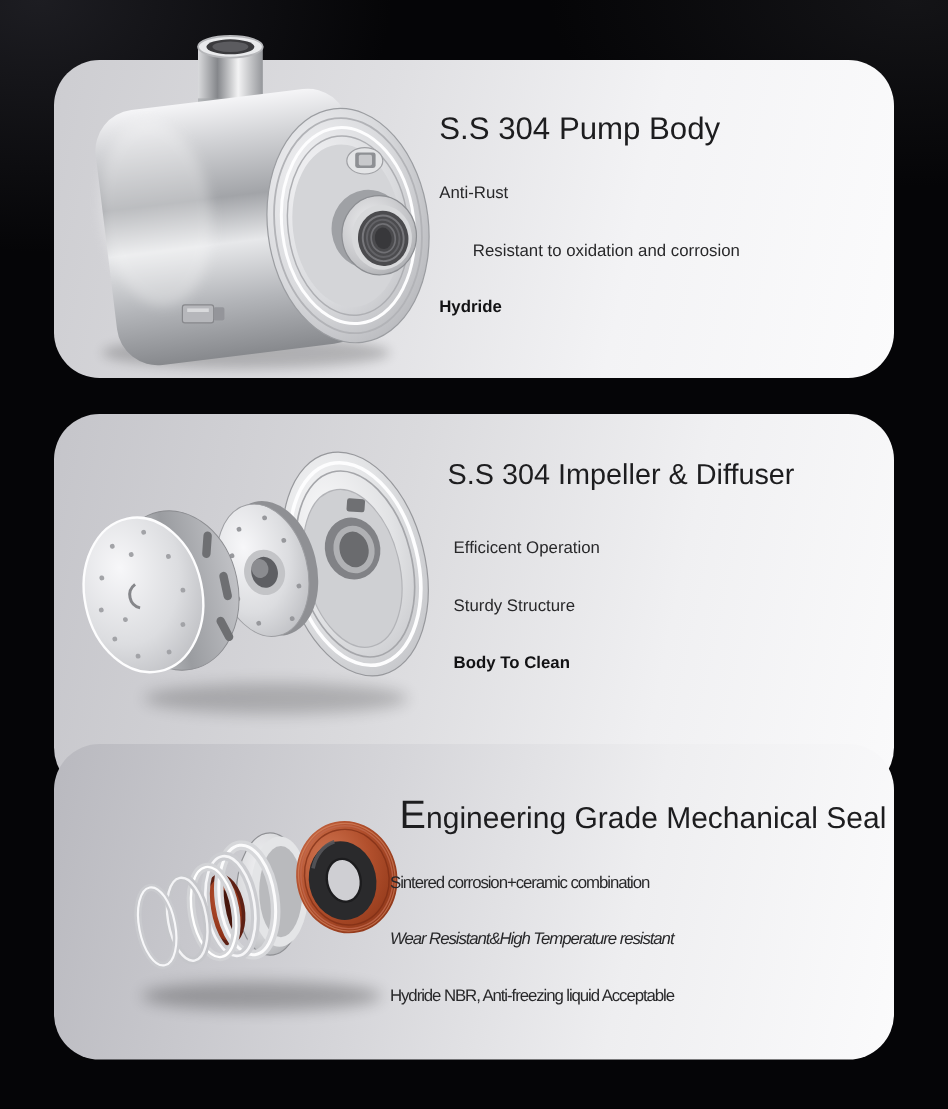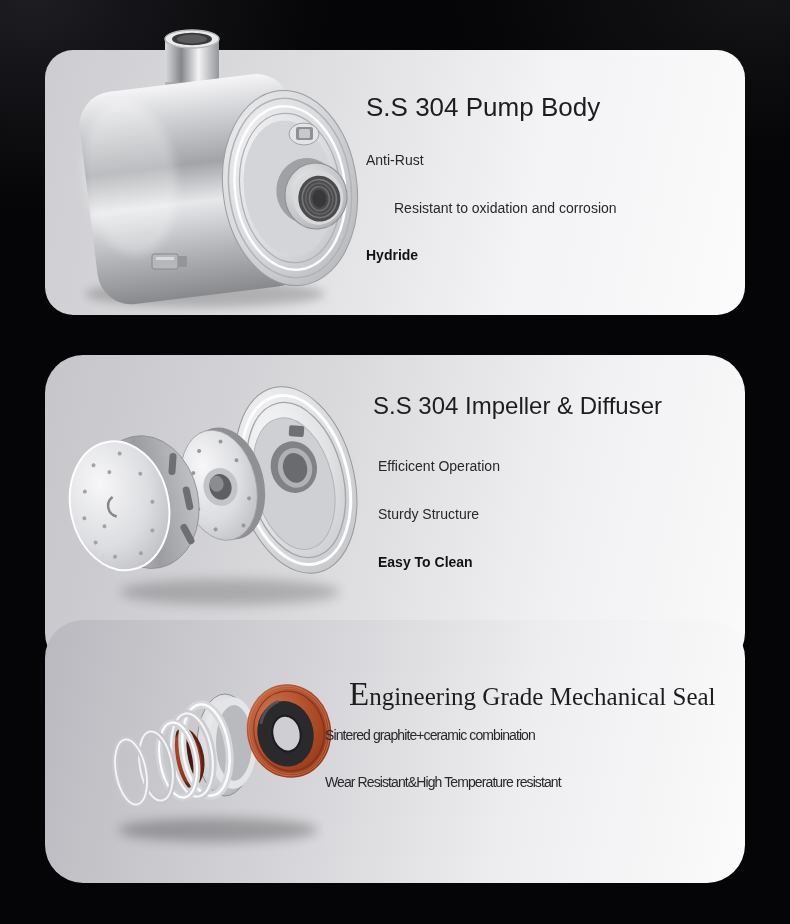--- a/index.html
+++ b/index.html
@@ -5,36 +5,36 @@
   html,body{margin:0;padding:0;background:#000;}
   .stage{
     position:relative;width:790px;height:924px;overflow:hidden;
     background:radial-gradient(420px 300px at 4% 0%, #1d1d22 0%, rgba(6,6,8,0) 70%),
                radial-gradient(500px 260px at 96% 0%, #141417 0%, rgba(6,6,8,0) 60%),
                #050507;
     font-family:"Liberation Sans","DejaVu Sans",sans-serif;
   }
   .panel{position:absolute;left:45px;width:700px;border-radius:38px;}
   .panel.p1{top:50px;height:265px;
-    background:linear-gradient(102deg,#cdcdd1 0%,#dfdfe2 38%,#f3f3f5 68%,#fbfbfc 100%);border-radius:28px;}
-  .panel.p2{top:355px;height:316px;
+    background:linear-gradient(102deg,#cdcdd1 0%,#dfdfe2 38%,#f3f3f5 68%,#fbfbfc 100%);}
+  .panel.p2{top:345px;height:316px;
     background:linear-gradient(102deg,#c5c5ca 0%,#dadadd 40%,#f0f0f2 72%,#fafafb 100%);}
   .panel.p3{top:620px;height:263px;
     background:linear-gradient(102deg,#b9b9bf 0%,#d5d5d9 38%,#eeeef0 68%,#fbfbfc 100%);}
   .title{position:absolute;color:#1d1d1f;font-size:26px;font-weight:400;white-space:nowrap;}
   .p1 .title{left:321px;top:42px;}
   .p2 .title{left:328px;top:37px;font-size:24px;}
   .p3 .title{left:288px;top:40px;font-size:25px;}
   .p3 .title::first-letter{font-size:33px;}
   .feat{position:absolute;color:#28282a;font-size:14px;white-space:nowrap;}
   .feat.em{font-weight:700;color:#121214;}
   .p1 .f0{left:321px;top:102px;} .p1 .f1{left:321px;top:150px;margin-left:28px;} .p1 .f2{left:321px;top:197px;}
   .p2 .f0{left:333px;top:103px;} .p2 .f1{left:333px;top:151px;} .p2 .f2{left:333px;top:199px;}
   .p3 .feat{letter-spacing:-0.9px;}
-  .p3 .f0{left:280px;top:107px;} .p3 .f1{left:280px;top:154px;} .p3 .f2{left:280px;top:201px;}
+  .p3 .f0{left:280px;top:107px;} .p3 .f1{left:280px;top:154px;font-style:italic;} .p3 .f2{left:280px;top:201px;}
   svg{position:absolute;overflow:visible;}
   .img1{left:35px;top:-20px;}
   .img2{left:20px;top:20px;}
   .img3{left:55px;top:50px;}
 </style>
 </head>
 <body>
 
 <div class="stage">
 
@@ -199,21 +199,21 @@
           <circle cx="40" cy="178" r="2"></circle>
             <circle cx="66" cy="180" r="2"></circle>
           <circle cx="52" cy="94" r="2"></circle>
             <circle cx="36" cy="146" r="2"></circle>
         </g>
       </g>
     </svg>
     <h2 class="title" style="margin:0;font-weight:400;">S.S 304 Impeller &amp; Diffuser</h2>
     <div class="feat f0">Efficicent Operation</div>
     <div class="feat f1">Sturdy Structure</div>
-    <div class="feat f2 em">Easy To Clean</div>
+    <div class="feat f2 em">Body To Clean</div>
   </section>
 
   <section class="panel p3">
     <svg class="img3" width="245" height="195" viewBox="0 0 245 195">
       <defs>
         <radialGradient id="p3red" cx="0.35" cy="0.3" r="0.95">
           <stop offset="0" stop-color="#cf7450"></stop>
             <stop offset="0.45" stop-color="#b14f2c"></stop>
           <stop offset="0.85" stop-color="#8c3517"></stop>
             <stop offset="1" stop-color="#742810"></stop>
@@ -266,18 +266,19 @@
         <ellipse cx="189" cy="61" rx="42" ry="47" fill="url(#p3red)"></ellipse>
         <ellipse cx="189" cy="61" rx="38" ry="43" fill="none" stroke="#c1684c" stroke-width="1.2" opacity="0.8"></ellipse>
         <ellipse cx="189" cy="61" rx="35" ry="40" fill="none" stroke="#7c2c14" stroke-width="1.2" opacity="0.7"></ellipse>
         <ellipse cx="189" cy="61" rx="40" ry="45" fill="none" stroke="#d98a66" stroke-width="1" opacity="0.6"></ellipse>
         <ellipse cx="185" cy="63" rx="28" ry="33" fill="#2a2a2c"></ellipse>
         <path d="M 163 48 A 27 32 0 0 1 185 30" fill="none" stroke="#55555a" stroke-width="3" opacity="0.9"></path>
         <ellipse cx="186" cy="63" rx="14" ry="18" fill="#cfcfd3"></ellipse>
         <ellipse cx="186" cy="63" rx="14" ry="18" fill="none" stroke="#1c1c1e" stroke-width="2"></ellipse>
       </g>
     </svg>
-    <h2 class="title" style="margin:16px;font-weight:400;font-family:Liberation Serif, serif;">Engineering Grade Mechanical Seal</h2>
-    <div class="feat f0">Sintered graphite+ceramic combination</div>
+    <h2 class="title" style="margin:0;font-weight:400;">Engineering Grade Mechanical Seal</h2>
+    <div class="feat f0">Sintered corrosion+ceramic combination</div>
     <div class="feat f1">Wear Resistant&amp;High Temperature resistant</div>
+    <div class="feat f2">Hydride NBR, Anti-freezing liquid Acceptable</div>
   </section>
 
 </div>
 
 </body></html>

